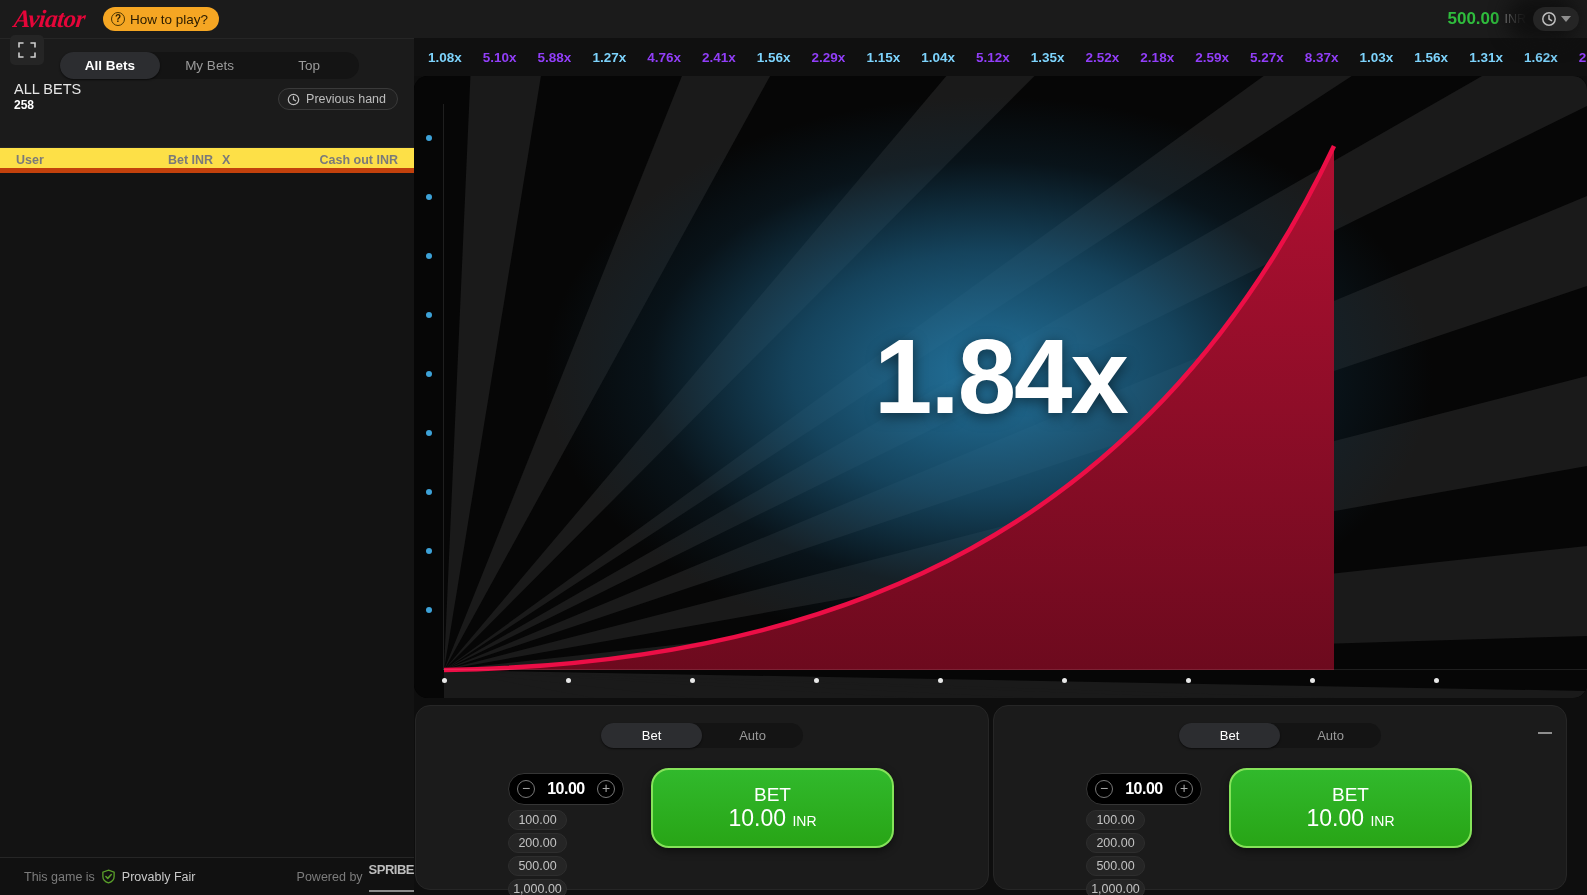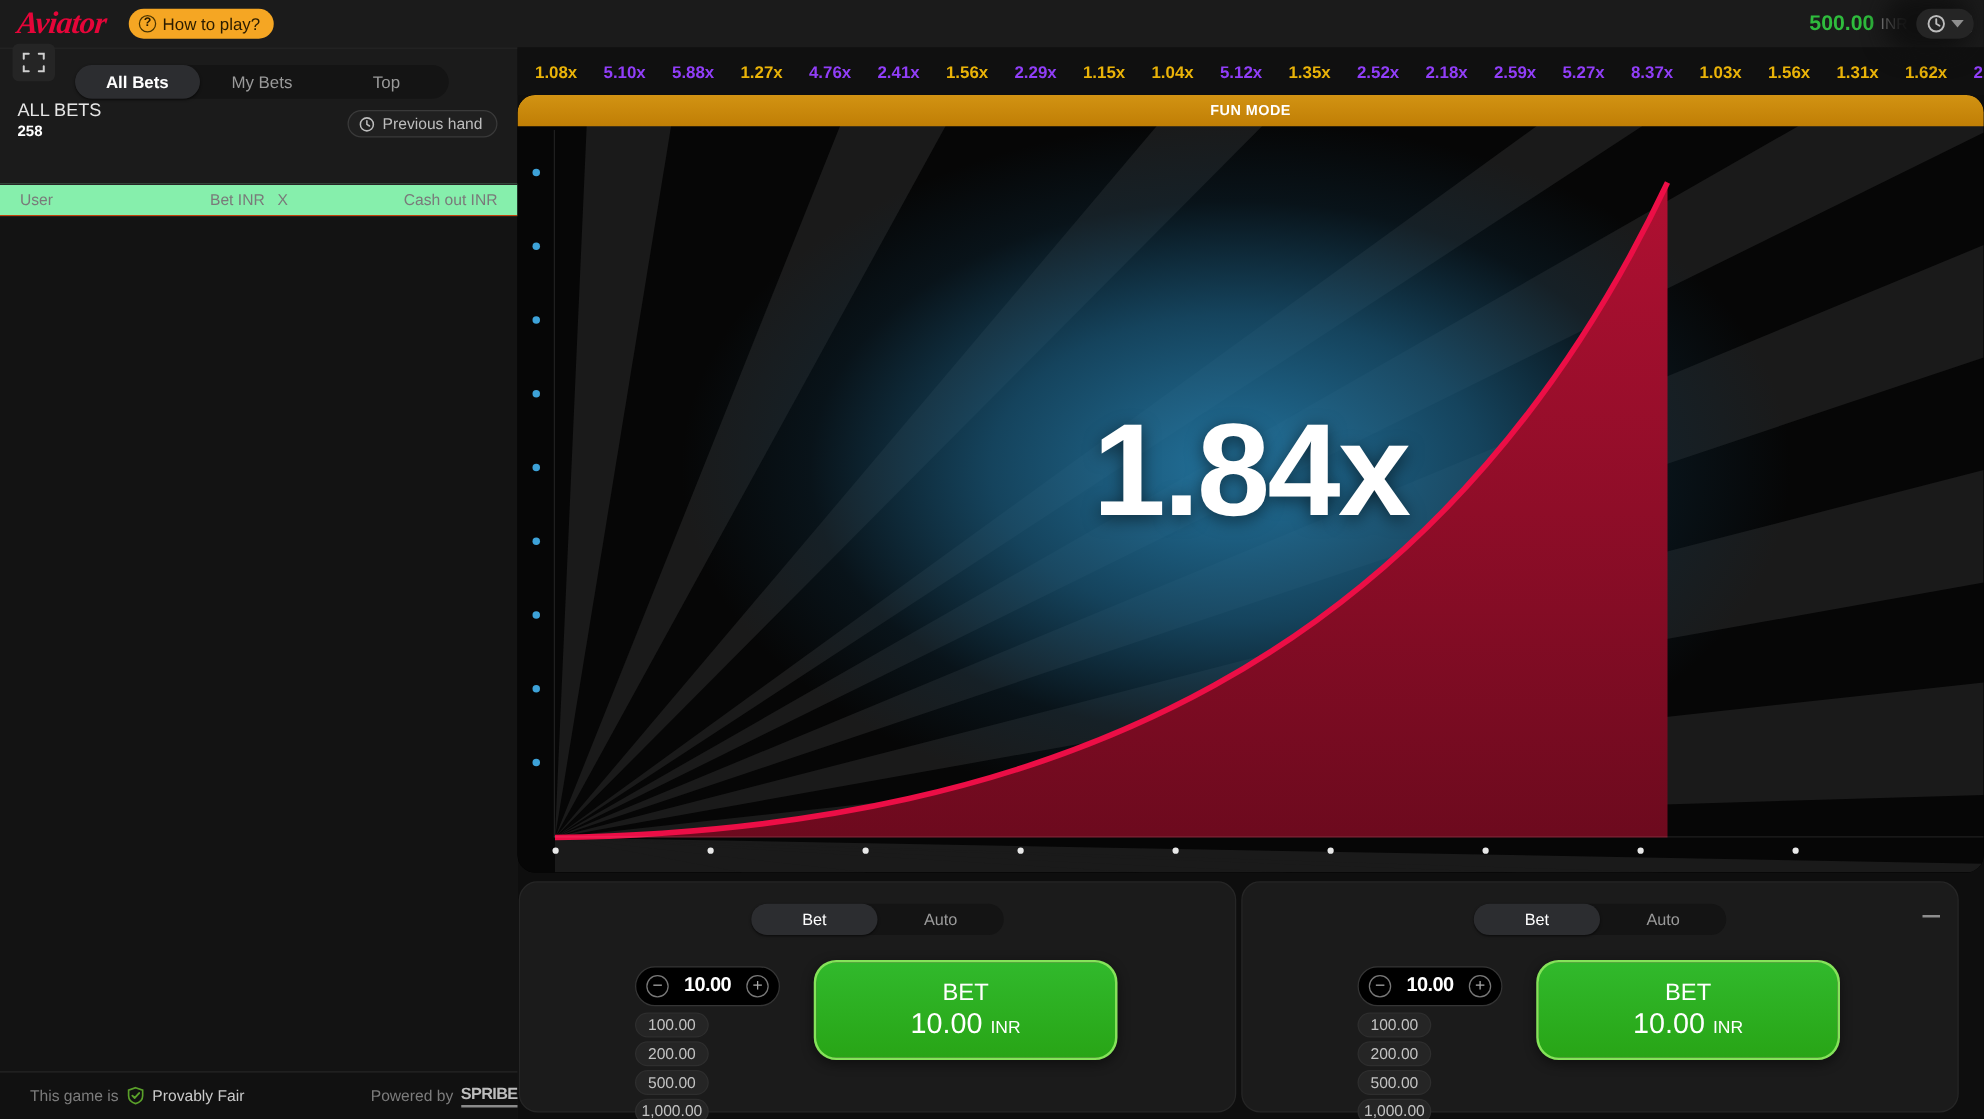--- a/index.html
+++ b/index.html
@@ -38,46 +38,46 @@
   .tab.active{ background:#2c2d30; color:#fff; font-weight:bold;
     box-shadow:0 1px 2px rgba(0,0,0,.6); }
   #allbetsrow{ position:absolute; left:0; top:42px; width:414px; height:44px; }
   #allbetslabel{ position:absolute; left:14px; top:0; font-size:14.5px; color:#e6e6e6; }
   #allbetscount{ position:absolute; left:14px; top:17px; font-size:12px;
     font-weight:bold; color:#fff; }
   #prevhand{ position:absolute; right:16px; top:7px; height:22px; border-radius:11px;
     border:1px solid #3a3a3a; background:#202020; color:#bdbdbd; font-size:12.5px;
     display:flex; align-items:center; gap:6px; padding:0 11px 0 8px; cursor:pointer; }
   #colhdr{ position:absolute; left:0; top:108px; width:414px; height:26px;
-    border-top:1px solid #262626; border-bottom:1px solid #c2410c;
-    background:#86efac; font-size:12.5px; color:#7a7a7a; }
+    border-top:1px solid #262626; border-bottom:5px solid #c2410c;
+    background:#fde047; font-size:12.5px; color:#7a7a7a;font-weight:bold; }
   #colhdr .c-user{ position:absolute; left:16px; top:5px; }
   #colhdr .c-bet{ position:absolute; left:168px; top:5px; }
   #colhdr .c-x{ position:absolute; left:222px; top:5px; }
   #colhdr .c-cash{ position:absolute; right:16px; top:5px; }
   #betlist{ position:absolute; left:0; top:134px; width:414px; bottom:38px;
     background:#131313; overflow-y:auto; }
   #footer{ position:absolute; left:0; bottom:0; width:414px; height:38px;
     background:#111111; border-top:1px solid #262626;
     display:flex; align-items:center; font-size:12.5px; color:#7c7c7c;justify-content:center; }
   #footer .fair{ margin-left:24px; display:flex; align-items:center; gap:6px; }
   #footer .fair b{ color:#c9c9c9; font-weight:normal; }
   #footer .pwr{ margin-left:auto; display:flex;
     align-items:center; gap:6px; }
   #footer .spribe{ color:#bdbdbd; font-weight:bold; font-size:13px;
-    letter-spacing:-0.5px; border-bottom:2px solid #8a8a8a; padding-bottom:2px;
+    letter-spacing:-0.5px; border-bottom:2px solid #8a8a8a; padding-bottom:13px;
     font-family:"Liberation Sans Narrow","Liberation Sans",sans-serif; }
 
   
   #histbar{ position:absolute; left:414px; top:38px; width:1173px; height:38px;
     background:#101010; display:flex; align-items:center; overflow:hidden;
     padding-left:14px; }
   .mpill{ font-size:13.5px; font-weight:bold; white-space:nowrap;
     margin-right:21px; cursor:pointer; }
-  .m-blue{ color:#eab308; }
+  .m-blue{ color:#7dd3fc; }
   .m-purple{ color:#913ef8; }
   #histbtn{ position:absolute; right:8px; top:7px; height:24px; border-radius:12px;
     background:#252525; display:flex; align-items:center; gap:4px;
     padding:0 8px; cursor:pointer; box-shadow:-14px 0 18px 12px #101010; }
   #histbtn .chev{ width:0;height:0;border-left:5px solid transparent;
     border-right:5px solid transparent;border-top:6px solid #8e8e8e; }
 
   
   #game{ position:absolute; left:414px; top:76px; width:1173px; height:622px;
     border-radius:14px; overflow:hidden; background:#000; }
@@ -280,21 +280,20 @@
     </defs>
     <path d="M30 594 C 430 588, 740 450, 920 70 L 920 594 Z" fill="url(#fillg)"></path>
     <path d="M30 594 C 430 588, 740 450, 920 70" fill="none" stroke="#ec0e46" stroke-width="4.5"></path>
   </svg>
 
   <div id="yaxis-line"></div>
   <div id="xaxis-line"></div>
 
   <div id="multi">1.84x</div>
 
-  <div id="funmode">FUN MODE</div>
 <div class="ydot" style="top: 59px;"></div>
     <div class="ydot" style="top: 118px;"></div>
     <div class="ydot" style="top: 177px;"></div>
     <div class="ydot" style="top: 236px;"></div>
     <div class="ydot" style="top: 295px;"></div>
     <div class="ydot" style="top: 354px;"></div>
     <div class="ydot" style="top: 413px;"></div>
     <div class="ydot" style="top: 472px;"></div>
     <div class="ydot" style="top: 531px;"></div>
     <div class="xdot" style="left: 28px;"></div>

